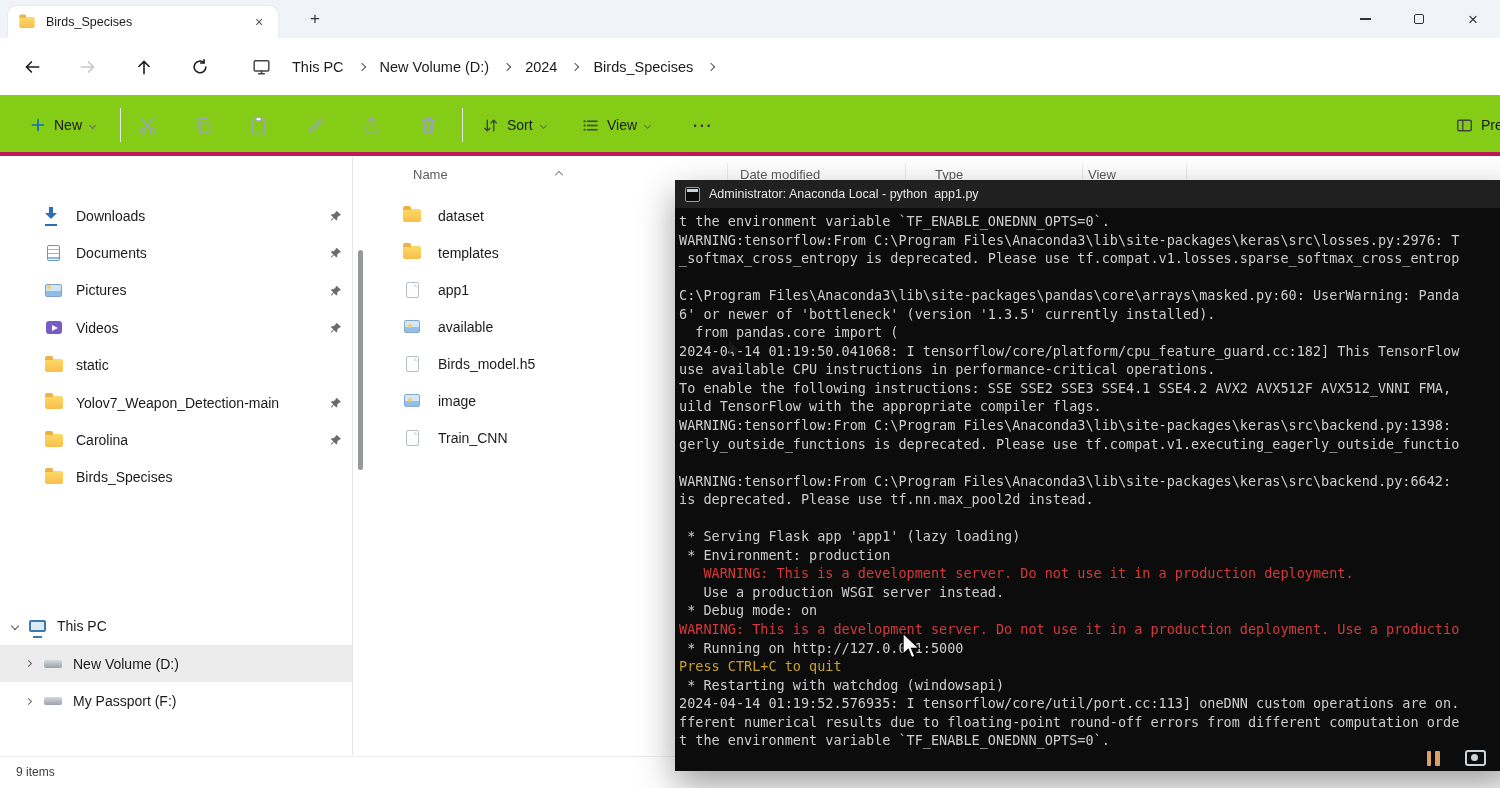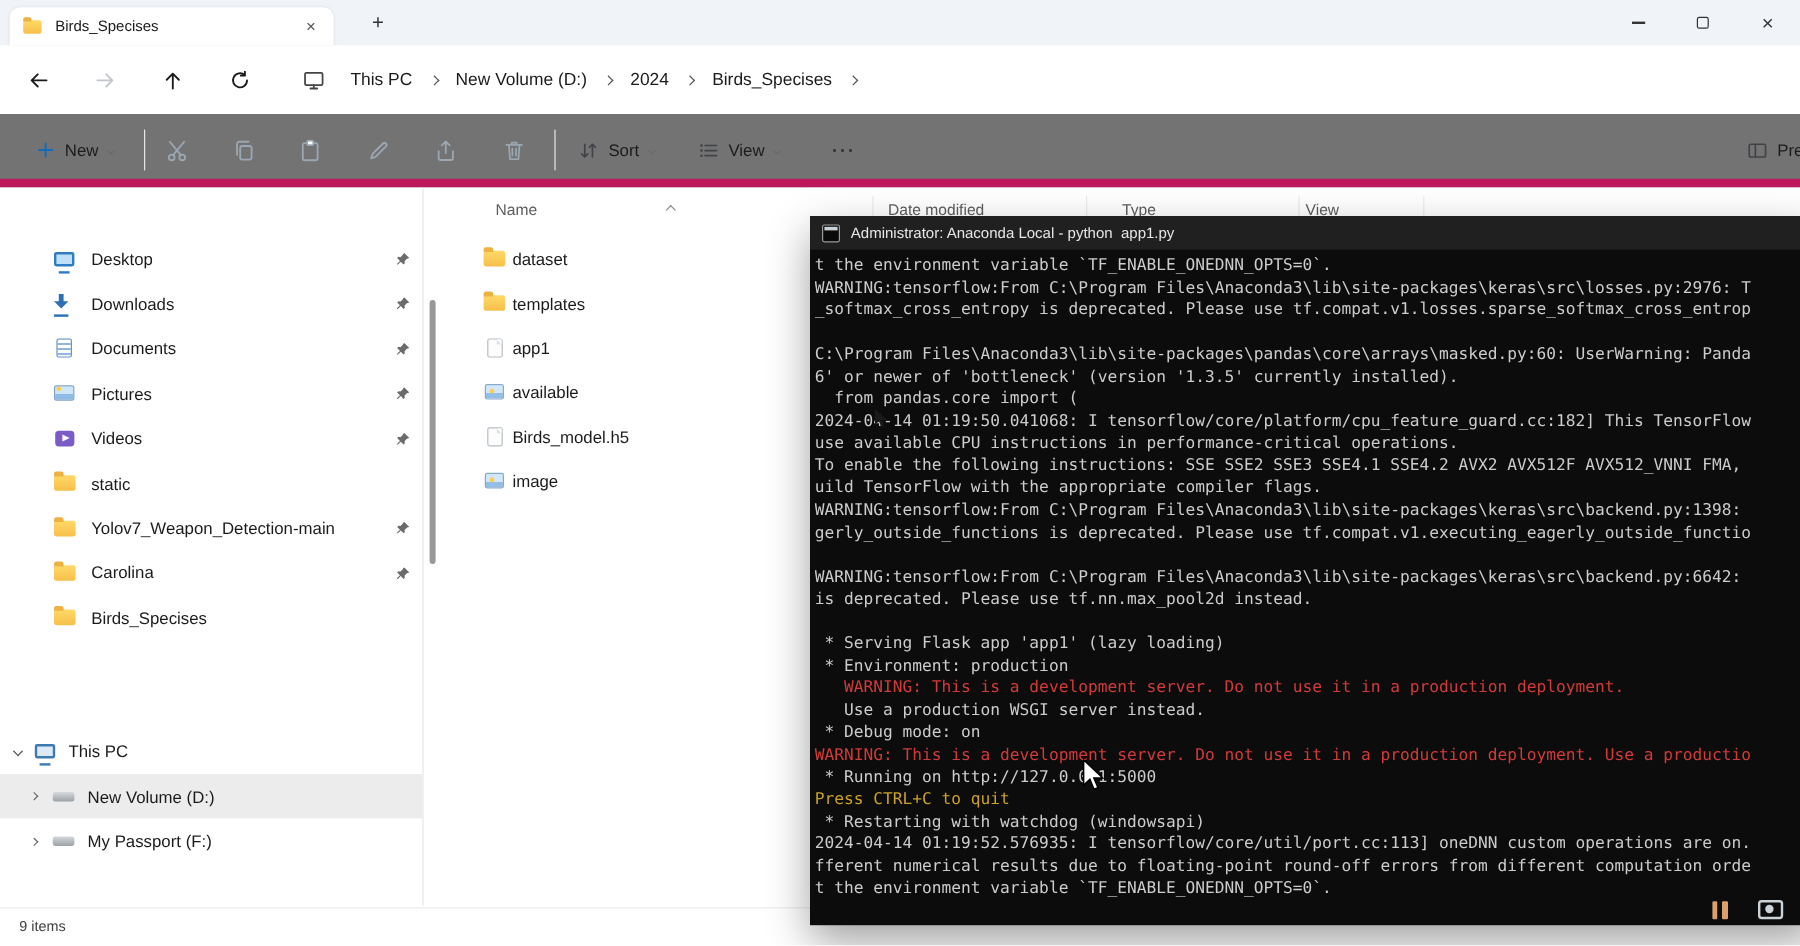--- a/index.html
+++ b/index.html
@@ -31,21 +31,21 @@
   .chev.down{transform:rotate(45deg)}
   .chev.up{transform:rotate(-135deg);border-color:#888}
   .chev.small{width:5px;height:5px;border-color:#6a6a6a}
   .crumb-chev{margin:0 2px}
   .searchbox{position:absolute;left:1130px;top:50px;width:352px;height:34px}
   .searchbox input{width:100%;height:100%;border:none;outline:none;background:transparent;font-size:14px;padding:0 36px 0 18px;color:#333;font-family:inherit}
   .searchbox input::placeholder{color:#5f6368;opacity:1}
   .search-ic{position:absolute;right:14px;top:9px}
 
   
-  .toolbar{position:absolute;left:0;top:95px;width:1500px;height:61px;background:#737373;border-bottom:7px solid #be185d}
+  .toolbar{position:absolute;left:0;top:95px;width:1500px;height:61px;background:#84cc16;border-bottom:4px solid #be185d}
   .tbtn{position:absolute;top:12px;height:36px;display:flex;align-items:center;gap:8px;padding:0 10px;border-radius:5px;font-size:14px;color:#1b1b1b}
   .tico{position:absolute;top:18px;width:40px;height:24px;display:flex;align-items:center;justify-content:center}
   .tb-sep{position:absolute;top:13px;width:1px;height:34px;background:#e6e6e6}
   .more-dots{font-size:20px;color:#333;font-family:"DejaVu Sans",sans-serif}
   .more-dots::before{content:"\22EF"}
 
   
   .sidebar-border{position:absolute;left:352px;top:157px;width:1px;height:598px;background:#e6e6e6}
   .side-scroll{position:absolute;left:358px;top:250px;width:5px;height:220px;background:#97989a;border-radius:3px}
   .sidebar{position:absolute;left:0;top:157px;width:352px;height:598px;overflow:hidden}
@@ -85,21 +85,21 @@
   .ico-drive::after{content:"";position:absolute;right:2px;top:2.7px;width:2.6px;height:2.6px;border-radius:50%;background:#5c6призн770}
   .ico-pc{width:17px;height:12px;border:2px solid #3c79b0;border-radius:2px;background:#dceaf7}
   .ico-pc::after{content:"";position:absolute;left:5px;bottom:-4px;width:9px;height:2px;background:#3c79b0}
 
   
   .col-head{position:absolute;top:167px;font-size:13px;color:#5c5c5c;white-space:nowrap}
   .col-sep{position:absolute;top:163px;width:1px;height:22px;background:#ebebeb}
   #file-list{position:absolute;left:390px;top:197px;width:330px}
   .file-row{display:flex;align-items:center;height:37px;padding-left:12px;border-radius:4px;font-size:14px;color:#1b1b1b}
   .ficon{width:20px;display:inline-flex;justify-content:center;flex:none;position:relative}
-  .flabel{margin-left:5px;white-space:nowrap}
+  .flabel{margin-left:16px;white-space:nowrap}
   .ico-doc{width:13px;height:16px;background:#fdfdfd;border:1px solid #b6bdc4;border-radius:2px;position:relative;flex:none}
   .ico-doc::before{content:"";position:absolute;right:0;top:0;border-width:0 4px 4px 0;border-style:solid;border-color:#dde2e7 #fff}
   .ico-img{width:16px;height:13px;border:1px solid #86a9cb;border-radius:2px;background:linear-gradient(180deg,#d3e7fa 58%,#93bfe7 58%);position:relative;flex:none}
   .ico-img::before{content:"";position:absolute;left:2.5px;top:2.5px;width:4px;height:4px;border-radius:50%;background:#f6cf54}
 
   
   .statusbar{position:absolute;left:0;top:756px;width:1500px;height:32px;background:#fff;border-top:1px solid #ededed}
   .status-text{position:absolute;left:16px;top:8px;font-size:12px;color:#3c3c3c}
 
   
@@ -275,29 +275,20 @@
             <path d="M6.4 3v10" stroke="#3f4247" stroke-width="1.3"></path>
           </svg>
         <span>Preview</span>
       </div>
     </div>
 
     <div class="sidebar">
       <div id="qa-list" class="qa">
           <div class="side-row">
             <span class="sicon">
-              <span class="ico-desktop"></span>
-            </span>
-            <span class="slabel">Desktop</span>
-            <span class="pin"><svg width="12" height="12" viewBox="0 0 16 16">
-                <path fill="#6b6b6b" d="M9.2 1.2l5.6 5.6-1.7.5-1 .3-2.6 2.6.3 2.3-1.4 1.4-3.1-3.1-3.4 3.4-.9-.9 3.4-3.4L1.3 6.8l1.4-1.4 2.3.3 2.6-2.6.3-1z"></path>
-              </svg></span>
-          </div>
-          <div class="side-row">
-            <span class="sicon">
               <span class="ico-downloads">
                 <span class="bar"></span>
               </span>
             </span>
             <span class="slabel">Downloads</span>
             <span class="pin"><svg width="12" height="12" viewBox="0 0 16 16">
                 <path fill="#6b6b6b" d="M9.2 1.2l5.6 5.6-1.7.5-1 .3-2.6 2.6.3 2.3-1.4 1.4-3.1-3.1-3.4 3.4-.9-.9 3.4-3.4L1.3 6.8l1.4-1.4 2.3.3 2.6-2.6.3-1z"></path>
               </svg></span>
           </div>
           <div class="side-row">
@@ -426,20 +417,26 @@
           <span class="ficon">
             <span class="ico-doc"></span>
           </span>
           <span class="flabel">Birds_model.h5</span>
         </div>
         <div class="file-row">
           <span class="ficon">
             <span class="ico-img"></span>
           </span>
           <span class="flabel">image</span>
+        </div>
+        <div class="file-row">
+          <span class="ficon">
+            <span class="ico-doc"></span>
+          </span>
+          <span class="flabel">Train_CNN</span>
         </div>
       </div>
 
     <div class="statusbar">
       <span class="status-text">9 items</span>
     </div>
   </div>
 
   <div class="terminal">
     <div class="term-title">

